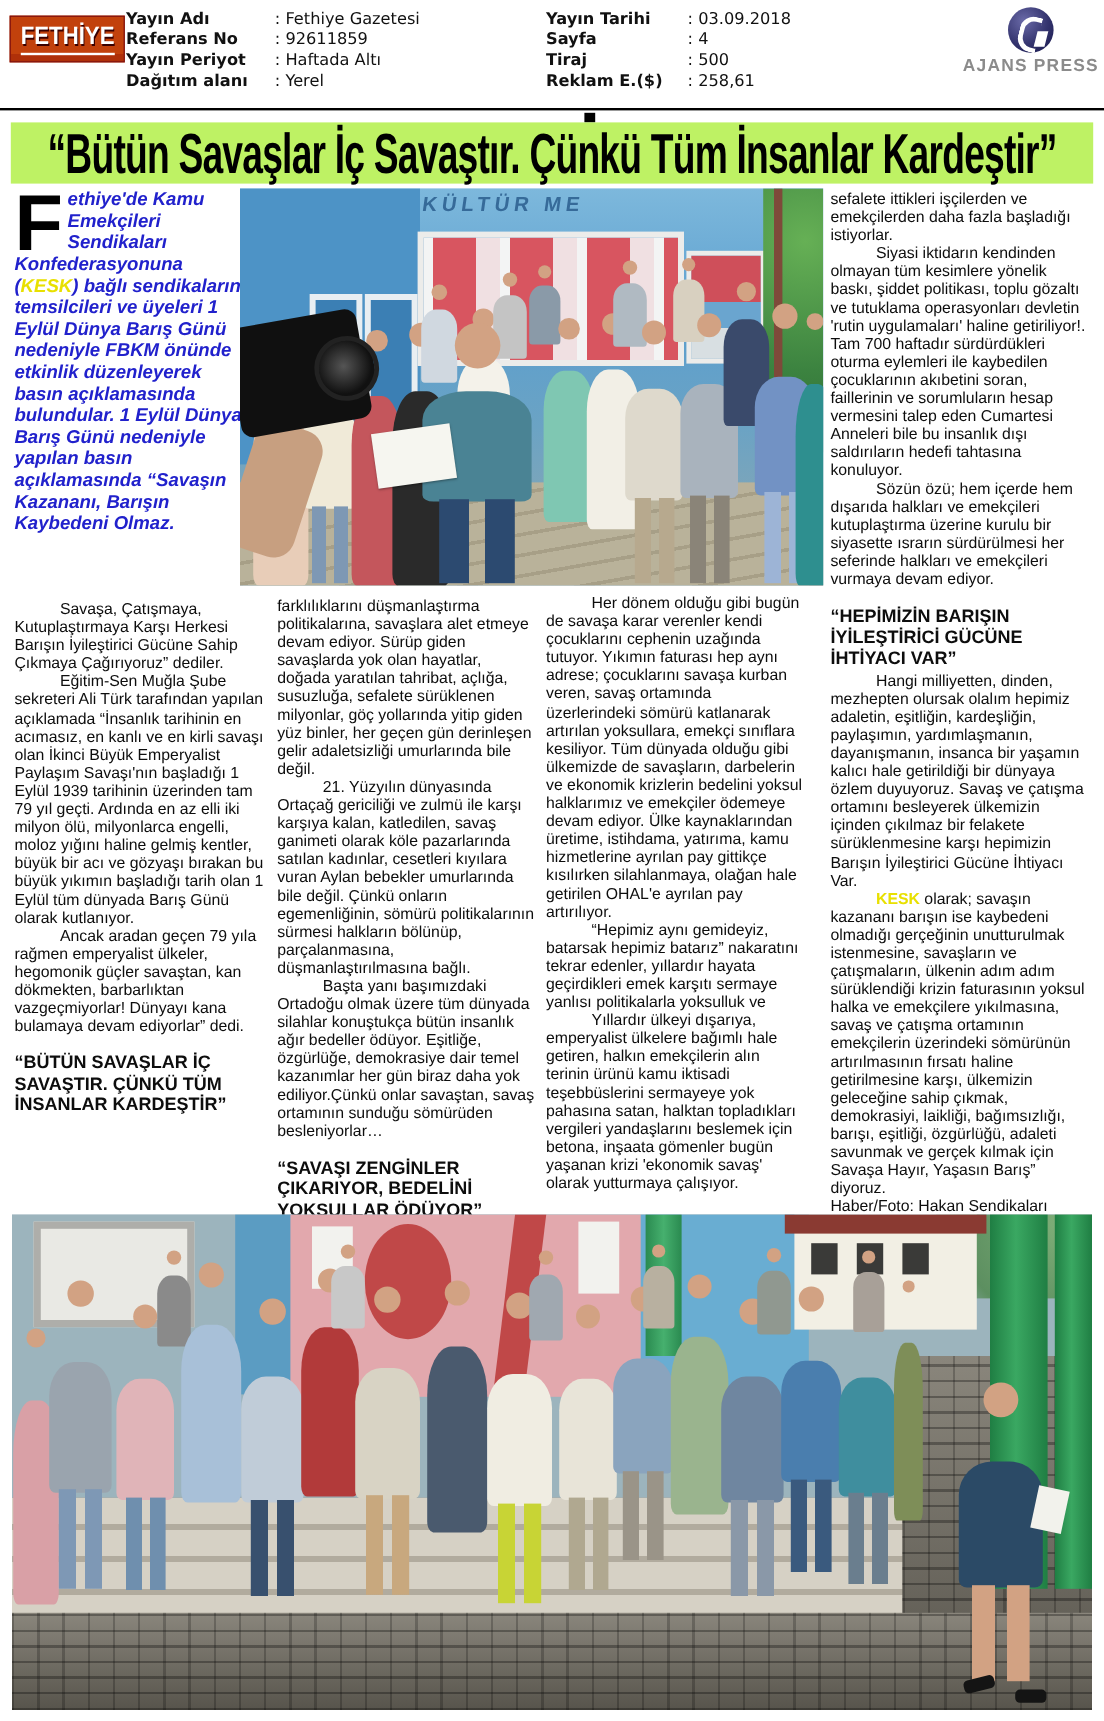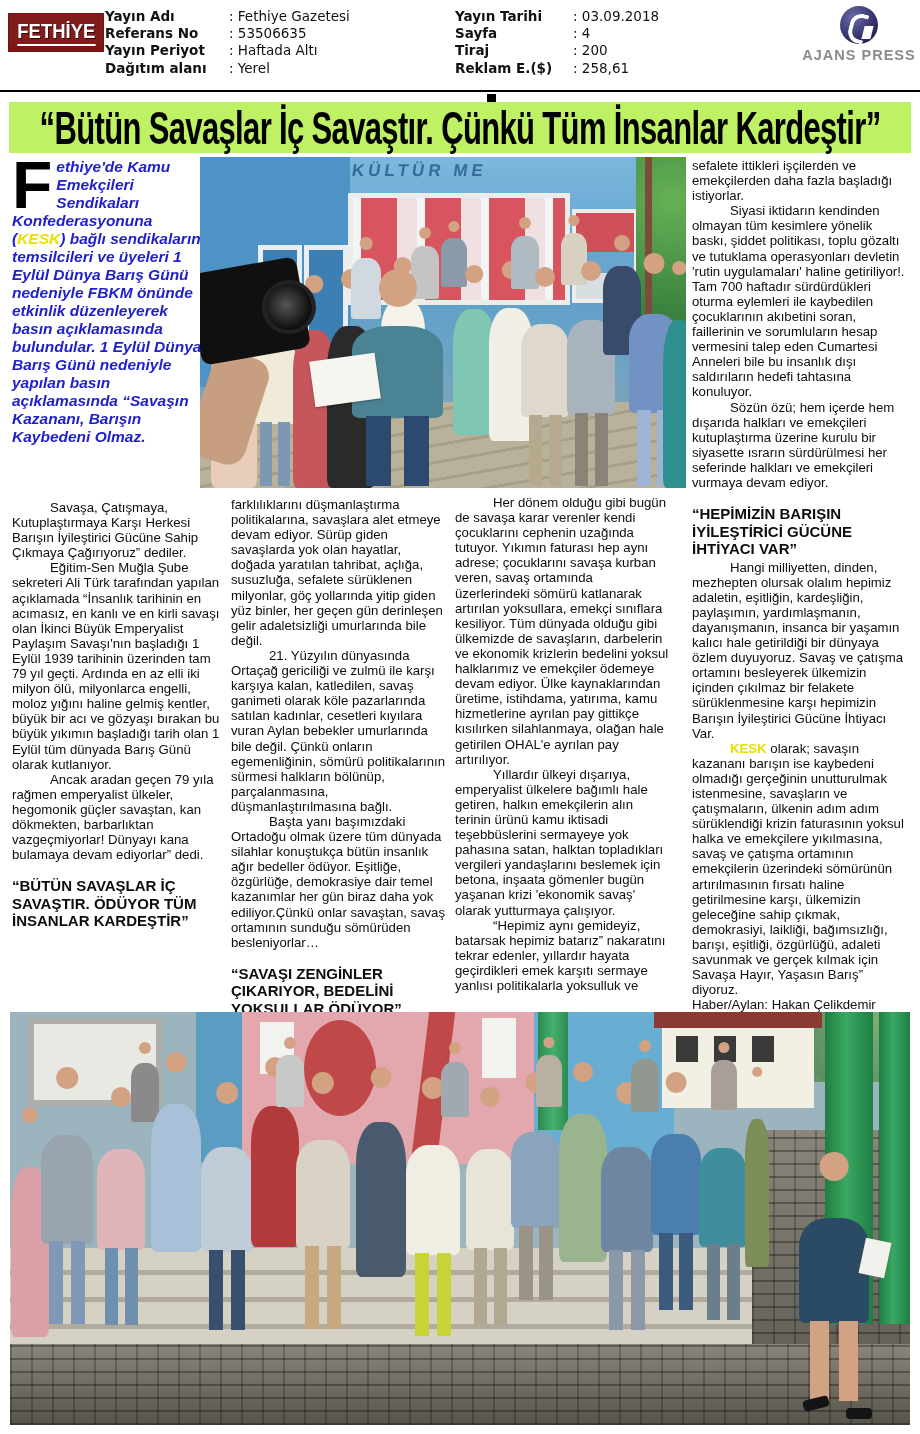--- a/index.html
+++ b/index.html
@@ -1,20 +1,20 @@
 <!DOCTYPE html>
 <html><head>
 <meta charset="utf-8">
 <style>
   html,body{margin:0;padding:0;background:#ffffff;}
   body{width:920px;height:1434px;position:relative;font-family:"Liberation Sans",sans-serif;color:#111;}
   .abs{position:absolute;}
 
   
-  .logo{left:8px;top:13px;width:94px;height:37px;background:#7f1d1d;border:1px solid #7e0e0e;
+  .logo{left:8px;top:13px;width:94px;height:37px;background:#c2410c;border:1px solid #7e0e0e;
         display:flex;align-items:center;justify-content:center;box-shadow:inset 0 -6px 0 rgba(120,0,0,.25);}
   .logo span{color:#fff;font-weight:bold;font-size:21px;letter-spacing:0;transform:scaleX(.88);
         text-shadow:1px 1px 0 #3a0000;border-bottom:2px solid #fff;padding-bottom:1px;white-space:nowrap;}
   .meta{top:8px;font-family:"DejaVu Sans",sans-serif;font-size:13.5px;line-height:17.2px;}
   .meta-left{left:105px;width:345px;}
   .meta-right{left:455px;width:300px;}
   .mrow{display:flex;}
   .mlabel{font-weight:bold;width:124px;flex:none;}
   .meta-right .mlabel{width:118px;}
   .mvalue{white-space:pre;}
@@ -133,21 +133,21 @@
   <span>FETHİYE</span>
 </div>
 
 <div class="abs meta meta-left">
   <div class="mrow">
       <span class="mlabel">Yayın Adı</span>
       <span class="mvalue">: Fethiye Gazetesi</span>
     </div>
   <div class="mrow">
       <span class="mlabel">Referans No</span>
-      <span class="mvalue">: 53506635</span>
+      <span class="mvalue">: 92611859</span>
     </div>
   <div class="mrow">
       <span class="mlabel">Yayın Periyot</span>
       <span class="mvalue">: Haftada Altı</span>
     </div>
   <div class="mrow">
       <span class="mlabel">Dağıtım alanı</span>
       <span class="mvalue">: Yerel</span>
     </div>
 </div>
@@ -156,21 +156,21 @@
   <div class="mrow">
       <span class="mlabel">Yayın Tarihi</span>
       <span class="mvalue">: 03.09.2018</span>
     </div>
   <div class="mrow">
       <span class="mlabel">Sayfa</span>
       <span class="mvalue">: 4</span>
     </div>
   <div class="mrow">
       <span class="mlabel">Tiraj</span>
-      <span class="mvalue">: 200</span>
+      <span class="mvalue">: 500</span>
     </div>
   <div class="mrow">
       <span class="mlabel">Reklam E.($)</span>
       <span class="mvalue">: 258,61</span>
     </div>
 </div>
 
 <div class="abs ajans">
   <div class="aj-sphere"></div>
   <div class="aj-text">AJANS PRESS</div>
@@ -279,44 +279,44 @@
     </div>
   <div class="reader-paper"></div>
   <div class="camera"></div>
   <div class="cam-arm"></div>
 </div>
 
 <div class="abs col col1b">
   <p class="ind">Savaşa, Çatışmaya, Kutuplaştırmaya Karşı Herkesi Barışın İyileştirici Gücüne Sahip Çıkmaya Çağırıyoruz” dediler.</p>
   <p class="ind">Eğitim-Sen Muğla Şube sekreteri  Ali Türk tarafından yapılan açıklamada “İnsanlık tarihinin en acımasız, en kanlı ve en kirli savaşı olan İkinci Büyük Emperyalist Paylaşım Savaşı'nın başladığı 1 Eylül 1939 tarihinin üzerinden tam 79 yıl geçti. Ardında en az elli iki milyon ölü, milyonlarca engelli, moloz yığını haline gelmiş kentler, büyük bir acı ve gözyaşı bırakan bu büyük yıkımın başladığı tarih olan 1 Eylül tüm dünyada Barış Günü olarak kutlanıyor.</p>
   <p class="ind">Ancak aradan geçen 79 yıla rağmen emperyalist ülkeler, hegomonik güçler savaştan, kan dökmekten, barbarlıktan vazgeçmiyorlar! Dünyayı kana bulamaya devam ediyorlar” dedi.</p>
-  <p class="subhead">“BÜTÜN SAVAŞLAR İÇ SAVAŞTIR. ÖDÜYOR TÜM İNSANLAR KARDEŞTİR”</p>
+  <p class="subhead">“BÜTÜN SAVAŞLAR İÇ SAVAŞTIR. ÇÜNKÜ TÜM İNSANLAR KARDEŞTİR”</p>
 </div>
 
 <div class="abs col col2">
   <p>farklılıklarını düşmanlaştırma politikalarına, savaşlara alet etmeye devam ediyor. Sürüp giden savaşlarda yok olan hayatlar, doğada yaratılan tahribat, açlığa, susuzluğa, sefalete sürüklenen milyonlar, göç yollarında yitip giden yüz binler, her geçen gün derinleşen gelir adaletsizliği umurlarında bile değil.</p>
   <p class="ind">21. Yüzyılın dünyasında Ortaçağ gericiliği ve zulmü ile karşı karşıya kalan, katledilen, savaş ganimeti olarak köle pazarlarında satılan kadınlar, cesetleri kıyılara vuran Aylan bebekler umurlarında bile değil. Çünkü onların egemenliğinin, sömürü politikalarının sürmesi halkların bölünüp, parçalanmasına, düşmanlaştırılmasına bağlı.</p>
   <p class="ind">Başta yanı başımızdaki Ortadoğu olmak üzere tüm dünyada silahlar konuştukça bütün insanlık ağır bedeller ödüyor. Eşitliğe, özgürlüğe, demokrasiye dair temel kazanımlar her gün biraz daha yok ediliyor.Çünkü onlar savaştan, savaş ortamının sunduğu sömürüden besleniyorlar…</p>
   <p class="subhead">“SAVAŞI ZENGİNLER ÇIKARIYOR,  BEDELİNİ YOKSULLAR ÖDÜYOR”</p>
 </div>
 
 <div class="abs col col3">
   <p class="ind">Her dönem olduğu gibi bugün de savaşa karar verenler kendi çocuklarını cephenin uzağında tutuyor. Yıkımın faturası hep aynı adrese; çocuklarını savaşa kurban veren, savaş ortamında üzerlerindeki sömürü katlanarak artırılan yoksullara, emekçi sınıflara kesiliyor. Tüm dünyada olduğu gibi ülkemizde de savaşların, darbelerin ve ekonomik krizlerin bedelini yoksul halklarımız ve emekçiler ödemeye devam ediyor. Ülke kaynaklarından üretime, istihdama, yatırıma, kamu hizmetlerine ayrılan pay gittikçe kısılırken silahlanmaya, olağan hale getirilen OHAL'e ayrılan pay artırılıyor.</p>
+  <p class="ind">“Hepimiz aynı gemideyiz, batarsak hepimiz batarız” nakaratını tekrar edenler,  yıllardır hayata geçirdikleri emek karşıtı sermaye yanlısı politikalarla yoksulluk ve</p>
   <p class="ind">Yıllardır ülkeyi dışarıya, emperyalist ülkelere bağımlı hale getiren, halkın emekçilerin alın terinin ürünü kamu iktisadi teşebbüslerini sermayeye yok pahasına satan, halktan topladıkları vergileri yandaşlarını beslemek için betona, inşaata gömenler bugün yaşanan krizi 'ekonomik savaş' olarak yutturmaya çalışıyor.</p>
-  <p class="ind">“Hepimiz aynı gemideyiz, batarsak hepimiz batarız” nakaratını tekrar edenler,  yıllardır hayata geçirdikleri emek karşıtı sermaye yanlısı politikalarla yoksulluk ve</p>
 </div>
 
 <div class="abs col col4">
   <p>sefalete ittikleri işçilerden ve emekçilerden daha fazla başladığı istiyorlar.</p>
   <p class="ind">Siyasi iktidarın kendinden olmayan tüm kesimlere yönelik baskı, şiddet politikası, toplu gözaltı ve tutuklama operasyonları devletin 'rutin uygulamaları' haline getiriliyor!. Tam 700 haftadır sürdürdükleri oturma eylemleri ile kaybedilen çocuklarının akıbetini soran, faillerinin ve sorumluların hesap vermesini talep eden Cumartesi Anneleri bile bu insanlık dışı saldırıların hedefi tahtasına konuluyor.</p>
   <p class="ind">Sözün özü;  hem içerde hem dışarıda halkları ve emekçileri kutuplaştırma üzerine kurulu bir siyasette ısrarın sürdürülmesi her seferinde halkları ve emekçileri vurmaya devam ediyor.</p>
   <p class="subhead">“HEPİMİZİN BARIŞIN İYİLEŞTİRİCİ GÜCÜNE İHTİYACI VAR”</p>
   <p class="ind">Hangi milliyetten, dinden, mezhepten olursak olalım hepimiz adaletin, eşitliğin, kardeşliğin, paylaşımın, yardımlaşmanın, dayanışmanın, insanca bir yaşamın kalıcı hale getirildiği bir dünyaya özlem duyuyoruz. Savaş ve çatışma ortamını besleyerek ülkemizin içinden çıkılmaz bir felakete sürüklenmesine karşı hepimizin Barışın İyileştirici Gücüne İhtiyacı Var.</p>
   <p class="ind"><span class="kesk" style="font-weight:bold;">KESK</span><span> olarak; savaşın kazananı barışın ise kaybedeni olmadığı gerçeğinin unutturulmak istenmesine, savaşların ve çatışmaların,  ülkenin adım adım sürüklendiği krizin faturasının yoksul halka ve emekçilere yıkılmasına, savaş ve çatışma ortamının emekçilerin üzerindeki sömürünün artırılmasının fırsatı haline getirilmesine karşı, ülkemizin geleceğine sahip çıkmak, demokrasiyi, laikliği, bağımsızlığı, barışı, eşitliği, özgürlüğü, adaleti savunmak ve gerçek kılmak için Savaşa Hayır,  Yaşasın Barış” diyoruz.</span></p>
-  <p>Haber/Aylan: Hakan Çelikdemir</p>
+  <p>Haber/Foto: Hakan Sendikaları</p>
 </div>
 
 <div class="abs photo photo-bottom">
   <div class="b-trees"></div>
   <div class="b-sign"></div>
   <div class="b-wall-blue1"></div>
   <div class="b-wall-pink">
     <div class="pink-blob"></div>
     <div class="pink-stripe"></div>
     <div class="pink-poster"></div>

